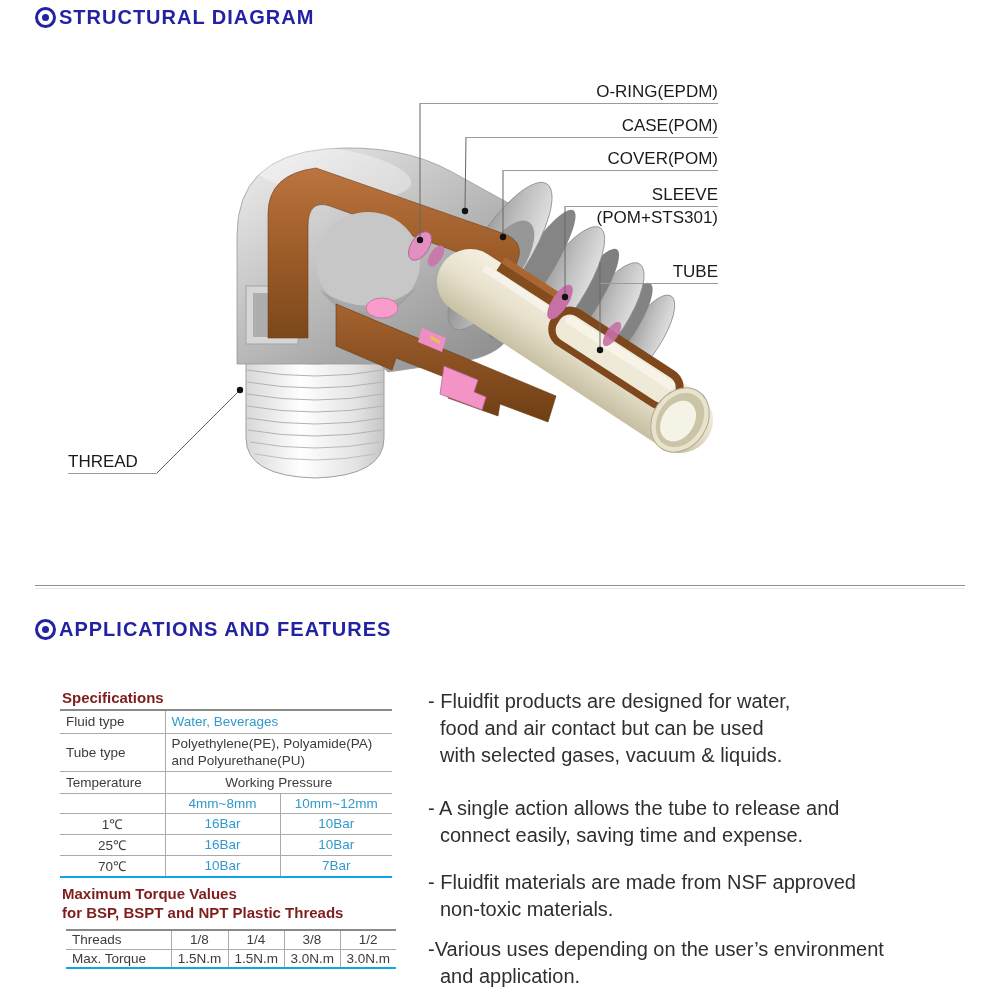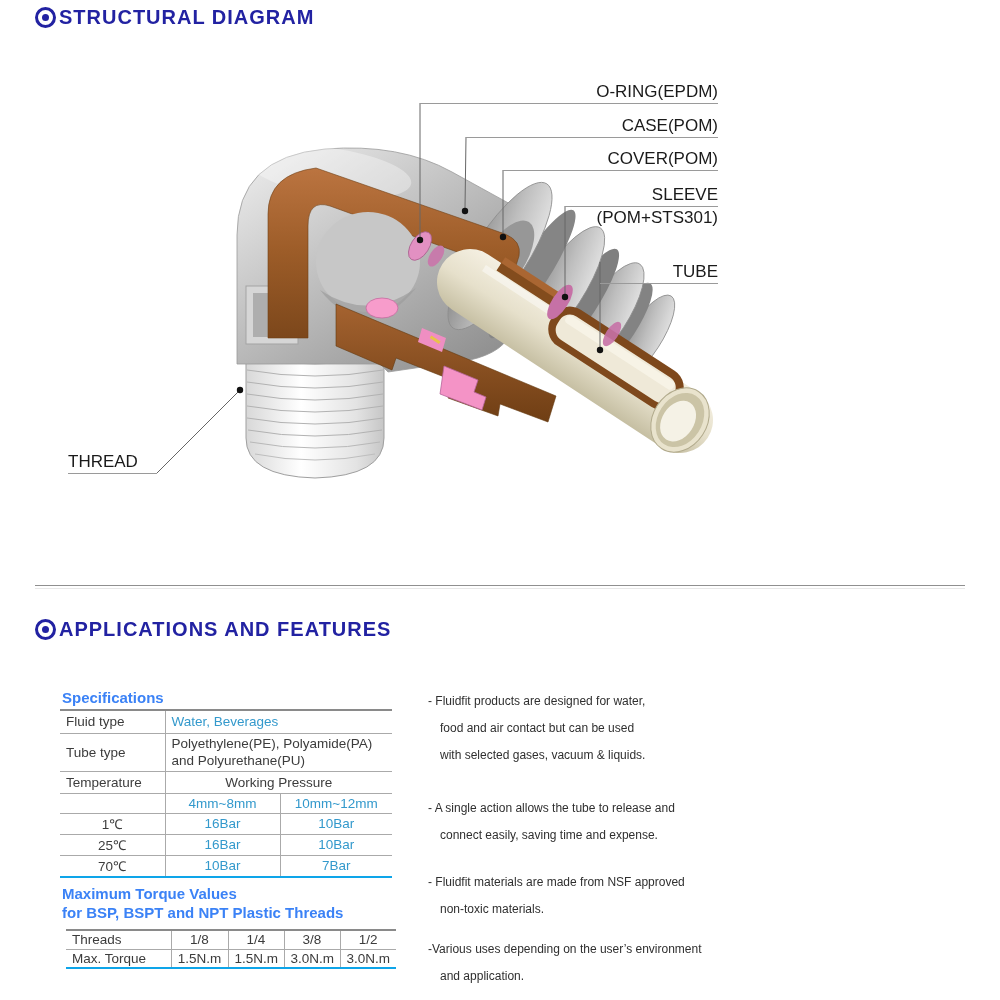--- a/index.html
+++ b/index.html
@@ -16,35 +16,35 @@
   
   .dlabel{position:absolute;height:22px;line-height:22px;font-size:17px;color:#1a1a1a;
           text-align:right;border-bottom:1px solid #9a9a9a;}
   .dlabel.noline{border-bottom:none;}
   .dlabel.leftalign{text-align:left;}
 
   .divider{position:absolute;left:35px;width:930px;height:2px;border:none;
            border-top:1px solid #8f8f8f;border-bottom:1px solid #e8e8e8;}
 
   
-  .tbl-heading{position:absolute;color:#3b82f6;font-size:15px;font-weight:bold;line-height:19px;}
+  .tbl-heading{position:absolute;color:#7f1d1d;font-size:15px;font-weight:bold;line-height:19px;}
   table.spec{position:absolute;border-collapse:collapse;table-layout:fixed;
              font-size:13.5px;color:#3c3c3c;
              border-top:2px solid #8a8a8a;border-bottom:2px solid #0ea5e9;}
   table.spec td{border-top:1px solid #aaaaaa;border-left:1px solid #aaaaaa;
                 border-right:1px solid #aaaaaa;padding:1px 6px;vertical-align:middle;}
   table.spec tr td:first-child{border-left:none;}
   table.spec tr td:last-child{border-right:none;}
   table.spec tr:first-child td{border-top:none;}
   td.c{text-align:center;}
   td.blue{color:#3399CC;}
   .val-line{line-height:17px;}
 
   
-  .feature{position:absolute;left:428px;font-size:12px;color:#2f2f2f;line-height:27px;width:560px;}
+  .feature{position:absolute;left:428px;font-size:20px;color:#2f2f2f;line-height:27px;width:560px;}
   .feature .cont{padding-left:12px;}
 </style>
 </head>
 <body>
 
 <div class="page">
 
   <div class="sec-title" style="left:35px;top:6px;">
     <span class="bullet"></span>
     <span>STRUCTURAL DIAGRAM</span>

